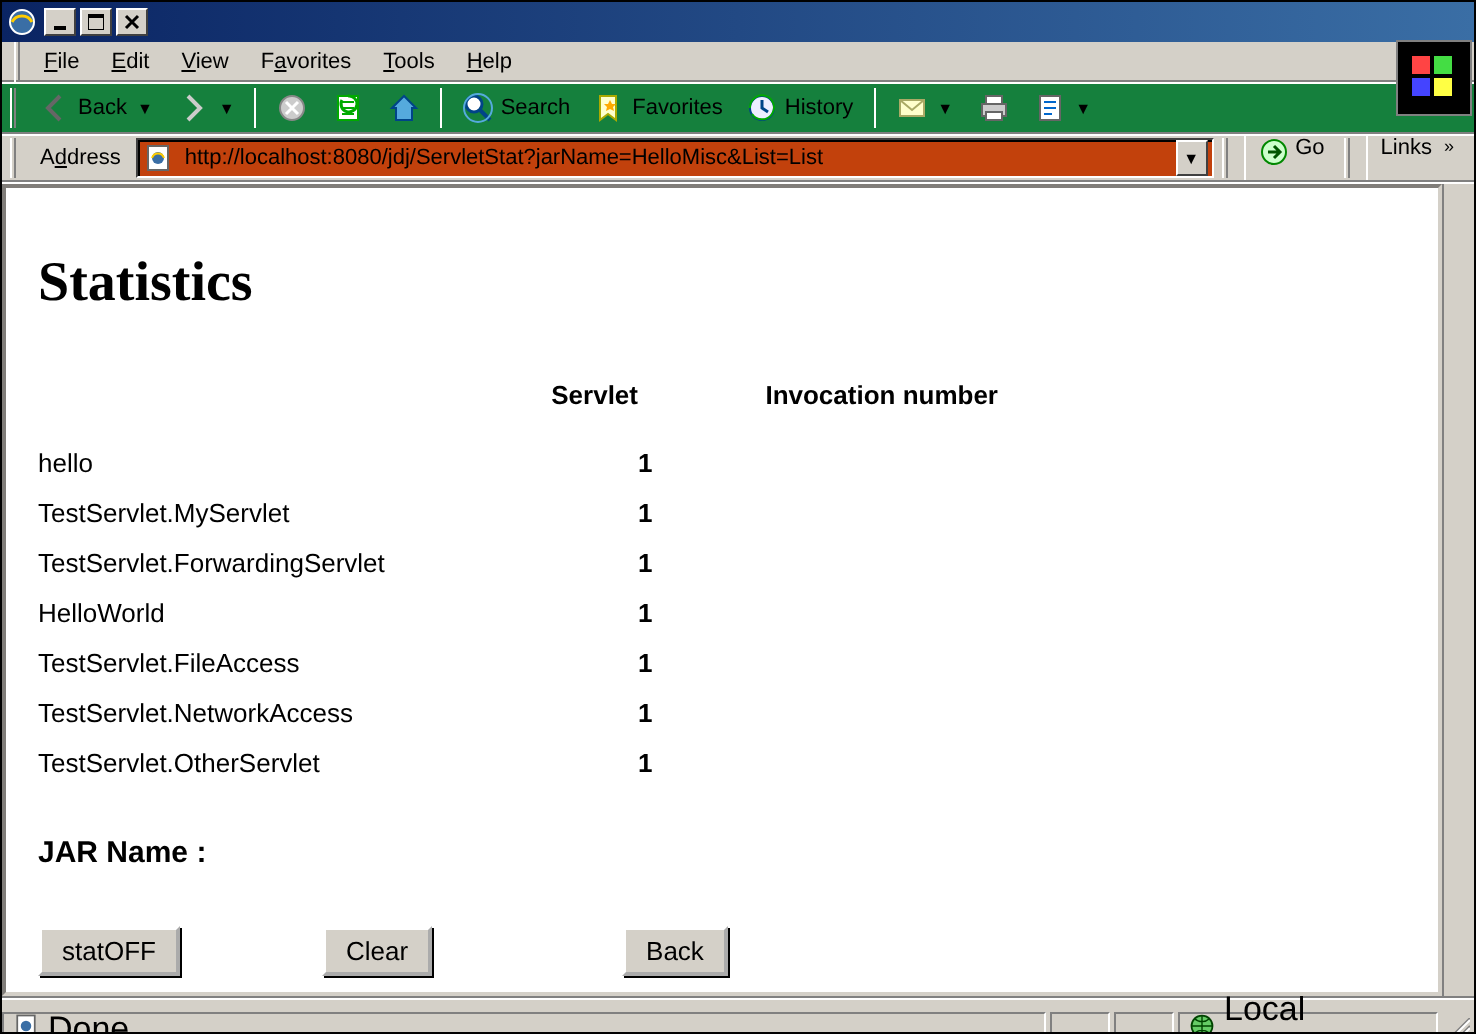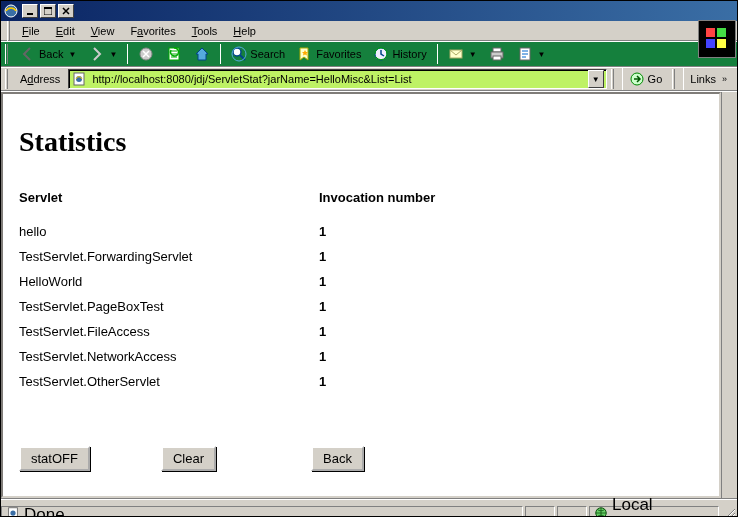--- a/index.html
+++ b/index.html
@@ -76,59 +76,59 @@
     background:#d4d0c8;
     height:24px;
     display:flex; align-items:center;
     padding:0 4px;
     border-top:1px solid #fff;
     border-bottom:1px solid #808080;
     gap:4px;
   }
   .addressbar .addr-label { padding:0 4px;}
   .addressbar .addr-field {
-    flex:1; height:20px; background:#bef264;
+    flex:1; height:20px; background:#c2410c;
     border:1px solid #808080;
     border-top-color:#404040; border-left-color:#404040;
     border-right-color:#fff; border-bottom-color:#fff;
     box-shadow: inset 1px 1px 0 #000;
     display:flex; align-items:center;
     padding:0 2px;
     position:relative;
   }
   .addressbar .addr-field .page-icon { width:16px; height:16px; margin-right:3px;}
   .addressbar .addr-dropdown{
     width:16px; height:18px; background:#d4d0c8;
     border:1px solid #fff; border-right-color:#404040; border-bottom-color:#404040;
     display:flex;align-items:center;justify-content:center;
     font-size:8px;
   }
   .addressbar .gobtn, .addressbar .linksbtn {
     height:22px; padding:0 6px;
-    display:flex;align-items:center;gap:3px;
+    display:flex;align-items:flex-start;gap:3px;
     border-left:1px solid #fff;
   }
   .content-area {
     position: relative;
     height: 407px;
     border-top:1px solid #fff;
     display:flex;
   }
   .page {
     background:#fff;
     flex:1;
     border:2px inset #d4d0c8;
     padding: 12px 16px;
     font-family: "Times New Roman", serif;
     overflow:auto;
     color:#000;
   }
   .page h1 { font-size:28px; font-weight:bold; margin:20px 0 28px 0;}
   .stats-table { width: 480px; border-collapse:collapse;}
-  .stats-table th { text-align:left; font-family:Arial,sans-serif; font-size:13px; font-weight:bold; padding:4px 0 14px 0; vertical-align:top;margin-top:36px;}
+  .stats-table th { text-align:right; font-family:Arial,sans-serif; font-size:13px; font-weight:bold; padding:4px 0 14px 0; vertical-align:top;margin-top:36px;}
   .stats-table td { font-family:Arial,sans-serif; font-size:13px; padding:5px 0;}
   .col-servlet { width:300px;}
   .jar-row { margin-top:24px; display:flex; align-items:center;}
   .jar-label { font-family:Arial,sans-serif; font-size:15px; font-weight:bold; width:300px;}
   .jar-select { border:2px inset #d4d0c8; background:#fff; font-size:13px; height:22px; font-family:Arial,sans-serif; width:94px;}
   .btn-row { margin-top:28px; display:flex; gap:0;}
   .form-btn {
     font-family:Arial,sans-serif; font-size:13px;
     background:#d4d0c8;
     border:2px outset #fff;
@@ -322,46 +322,47 @@
           <th class="col-servlet">Servlet</th>
           <th>Invocation number</th>
         </tr>
       </thead>
       <tbody id="stats-body">
           <tr>
             <td>hello</td>
             <td style="font-weight: bold;">1</td>
           </tr>
           <tr>
+            <td>TestServlet.MyServlet</td>
+            <td style="font-weight: bold;">1</td>
+          </tr>
+          <tr>
             <td>TestServlet.ForwardingServlet</td>
             <td style="font-weight: bold;">1</td>
           </tr>
           <tr>
             <td>HelloWorld</td>
-            <td style="font-weight: bold;">1</td>
-          </tr>
-          <tr>
-            <td>TestServlet.PageBoxTest</td>
             <td style="font-weight: bold;">1</td>
           </tr>
           <tr>
             <td>TestServlet.FileAccess</td>
             <td style="font-weight: bold;">1</td>
           </tr>
           <tr>
             <td>TestServlet.NetworkAccess</td>
             <td style="font-weight: bold;">1</td>
           </tr>
           <tr>
             <td>TestServlet.OtherServlet</td>
             <td style="font-weight: bold;">1</td>
           </tr>
         </tbody>
     </table>
     <div class="jar-row">
+      <span class="jar-label">JAR Name :</span>
     </div>
     <div class="btn-row">
       <button class="form-btn">statOFF</button>
       <span class="spacer1"></span>
       <button class="form-btn">Clear</button>
       <span class="spacer2"></span>
       <button class="form-btn">Back</button>
     </div>
   </div>
   <div class="scrollbar"></div>

